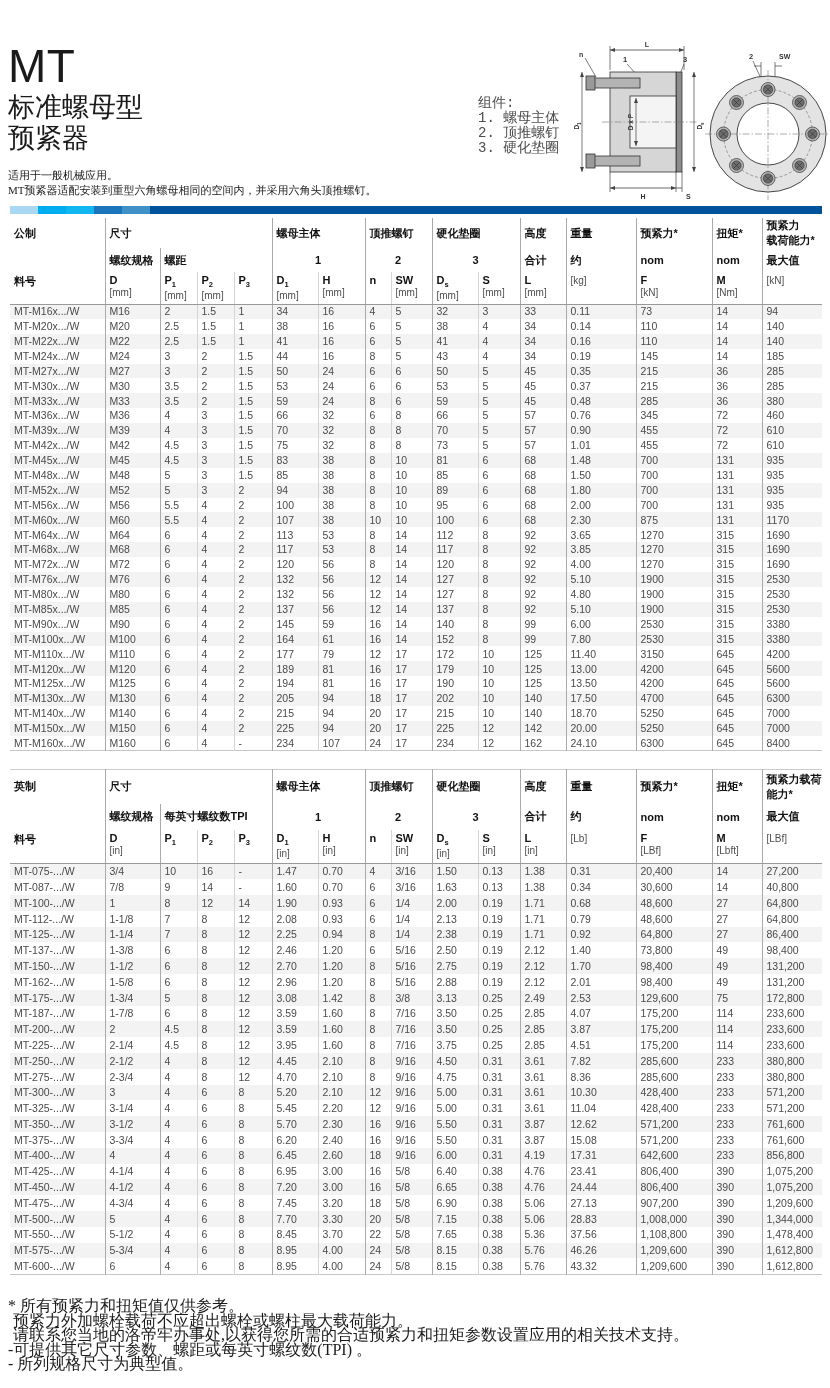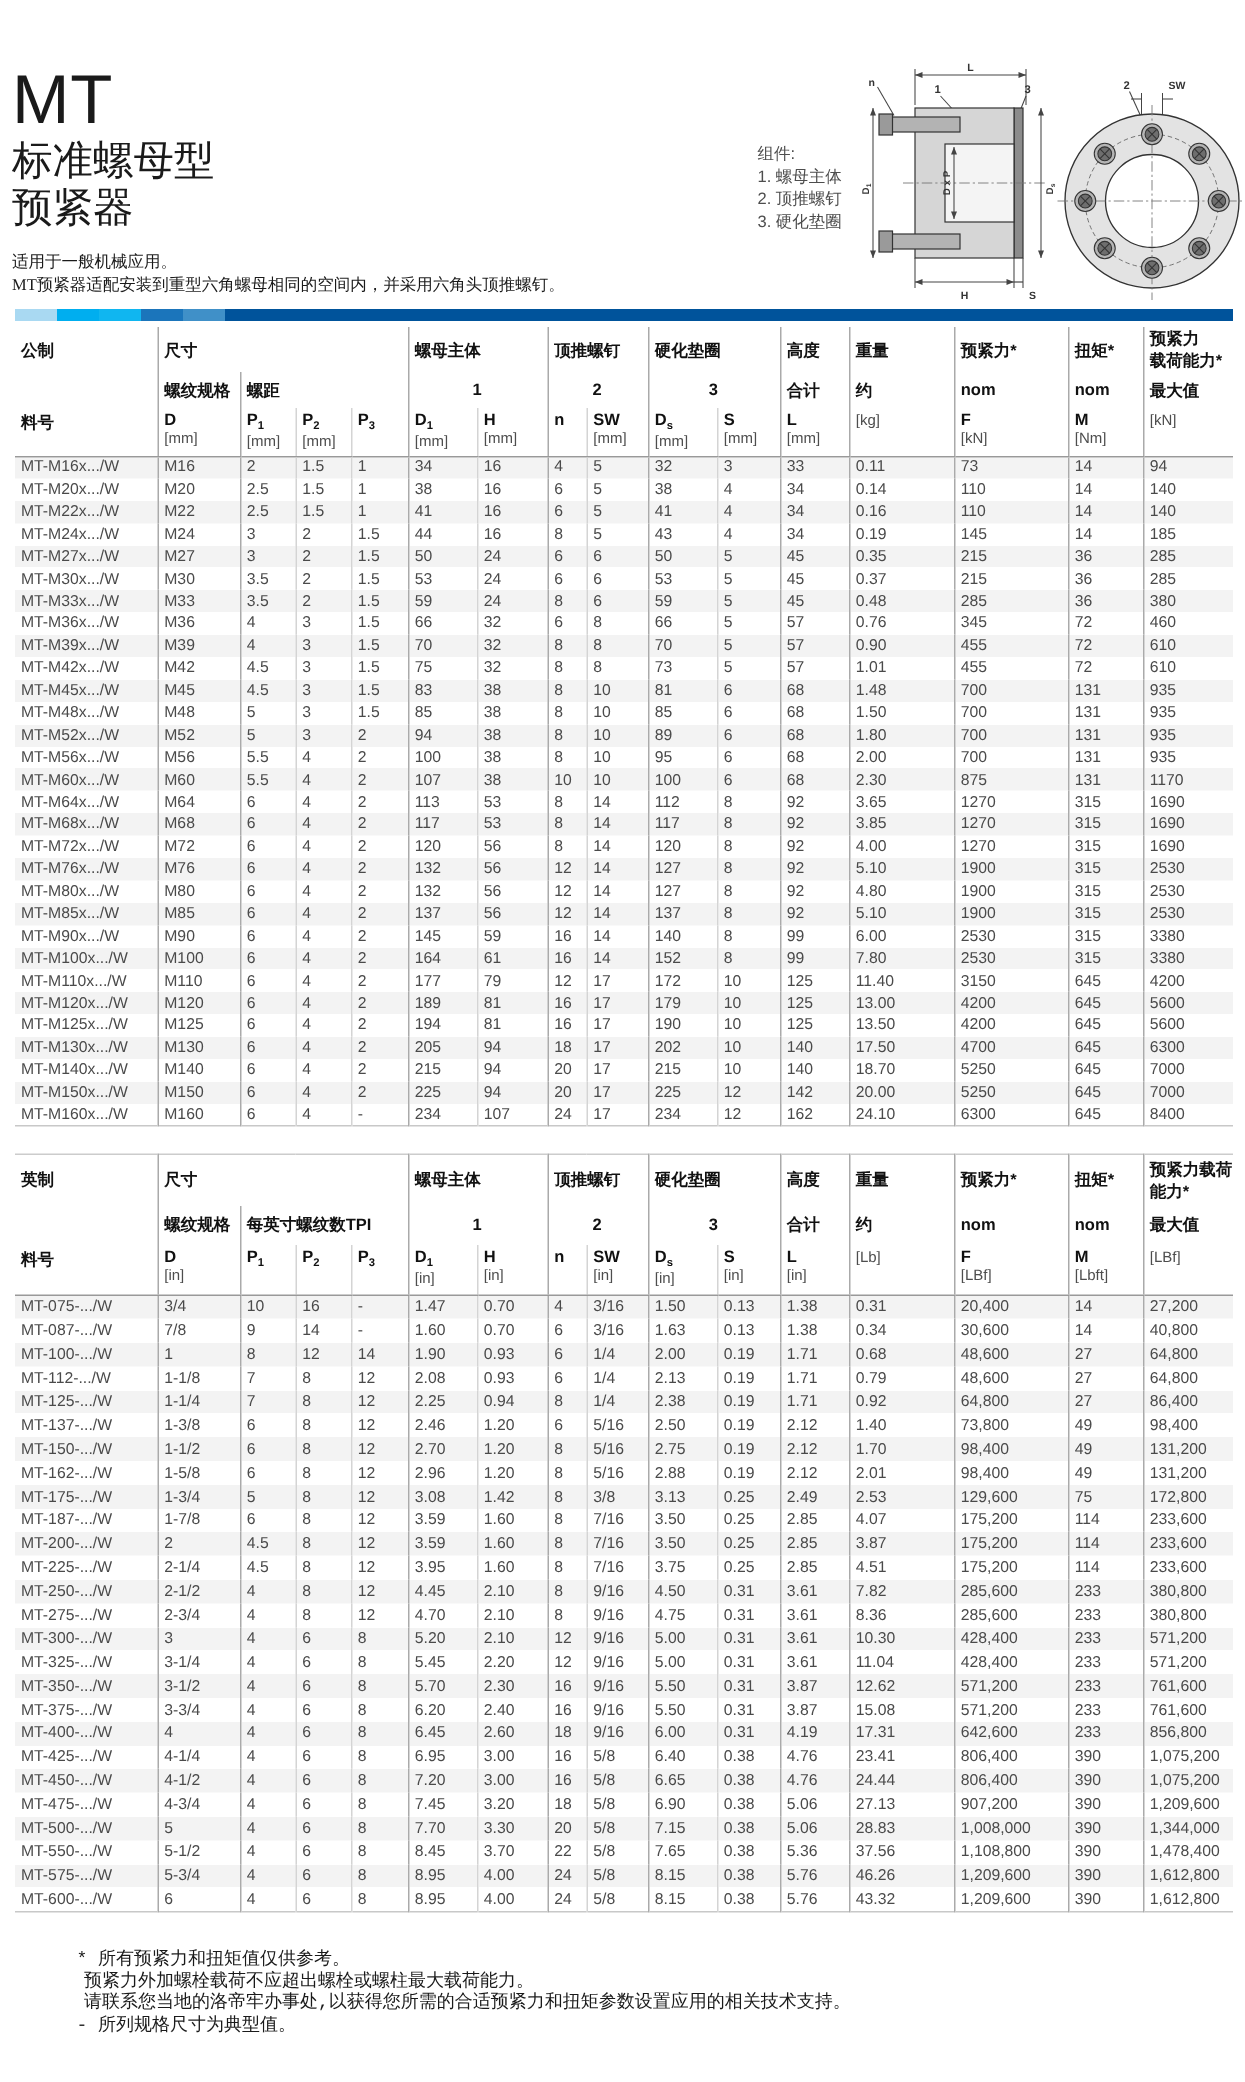--- a/index.html
+++ b/index.html
@@ -5,22 +5,22 @@
   html,body{margin:0;padding:0;background:#fff;}
   .page{position:relative;width:830px;height:1388px;background:#fff;overflow:hidden;
         font-family:"Liberation Sans","DejaVu Sans",sans-serif;color:#1a1a1a;}
 
   
   .title-block{position:absolute;left:8px;top:40px;}
   .title-main{font-size:46px;line-height:52px;font-weight:400;letter-spacing:0.5px;}
   .title-sub{font-size:27px;line-height:31px;font-weight:400;}
   .desc{position:absolute;left:8px;top:168px;font-size:11px;line-height:15px;color:#1a1a1a;
         font-family:"Liberation Serif","DejaVu Serif",serif;}
-  .components{position:absolute;left:505px;top:96px;font-size:11px;line-height:15px;color:#4d4d4d;
-        font-family:Liberation Sans, sans-serif;}
+  .components{position:absolute;left:478px;top:96px;font-size:14px;line-height:15px;color:#4d4d4d;
+        font-family:Liberation Mono, monospace;}
 
   
   .diag1{position:absolute;left:574px;top:36px;}
   .diag2{position:absolute;left:704px;top:50px;}
   svg text{font-family:"Liberation Sans","DejaVu Sans",sans-serif;fill:#333;}
 
   
   .banner{position:absolute;left:10px;top:206px;width:812px;height:8px;display:flex;}
   .banner .seg{height:100%;}
 
@@ -42,22 +42,22 @@
   #metric-table thead tr:nth-child(1){height:30px;}
   #metric-table thead tr:nth-child(2){height:24px;}
   #metric-table thead tr:nth-child(3){height:32px;}
   #metric-table tbody tr{height:14.9px;}
   #imperial-table thead tr:nth-child(1){height:34px;}
   #imperial-table thead tr:nth-child(2){height:26px;}
   #imperial-table thead tr:nth-child(3){height:34px;}
   #imperial-table tbody tr{height:15.8px;}
 
   
-  .footnotes{position:absolute;left:8px;top:1299px;font-size:12px;line-height:14.5px;color:#1a1a1a;
-        font-family:Liberation Mono, monospace;margin-left:43px;}
+  .footnotes{position:absolute;left:8px;top:1299px;font-size:16px;line-height:14.5px;color:#1a1a1a;
+        font-family:Liberation Serif, serif;}
   .footnotes div:nth-child(2),.footnotes div:nth-child(3){padding-left:5px;}
 </style>
 </head>
 <body>
 
 <div class="page">
 
   <div class="title-block">
     <div class="title-main">MT</div>
     <div class="title-sub">标准螺母型</div>
@@ -1429,16 +1429,17 @@
           <td class="gb">390</td>
           <td class="gb">1,612,800</td>
         </tr>
       </tbody>
   </table>
 
   <div class="footnotes">
     <div>* 所有预紧力和扭矩值仅供参考。</div>
     <div>预紧力外加螺栓载荷不应超出螺栓或螺柱最大载荷能力。</div>
     <div>请联系您当地的洛帝牢办事处,以获得您所需的合适预紧力和扭矩参数设置应用的相关技术支持。</div>
+    <div>-可提供其它尺寸参数、螺距或每英寸螺纹数(TPI) 。</div>
     <div>- 所列规格尺寸为典型值。</div>
   </div>
 
 </div>
 
 </body></html>

